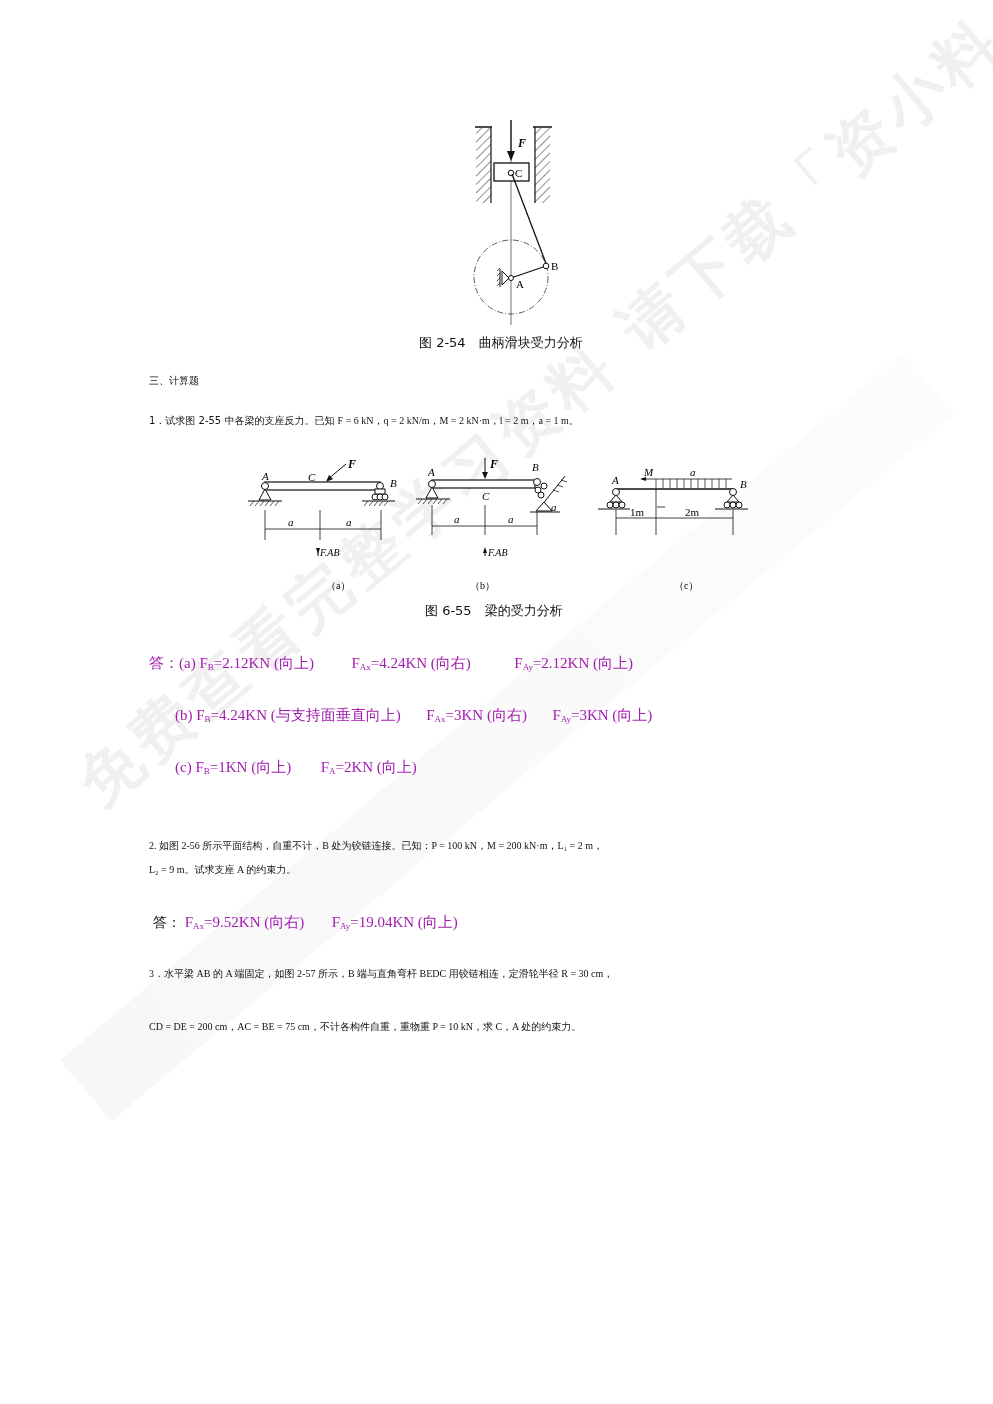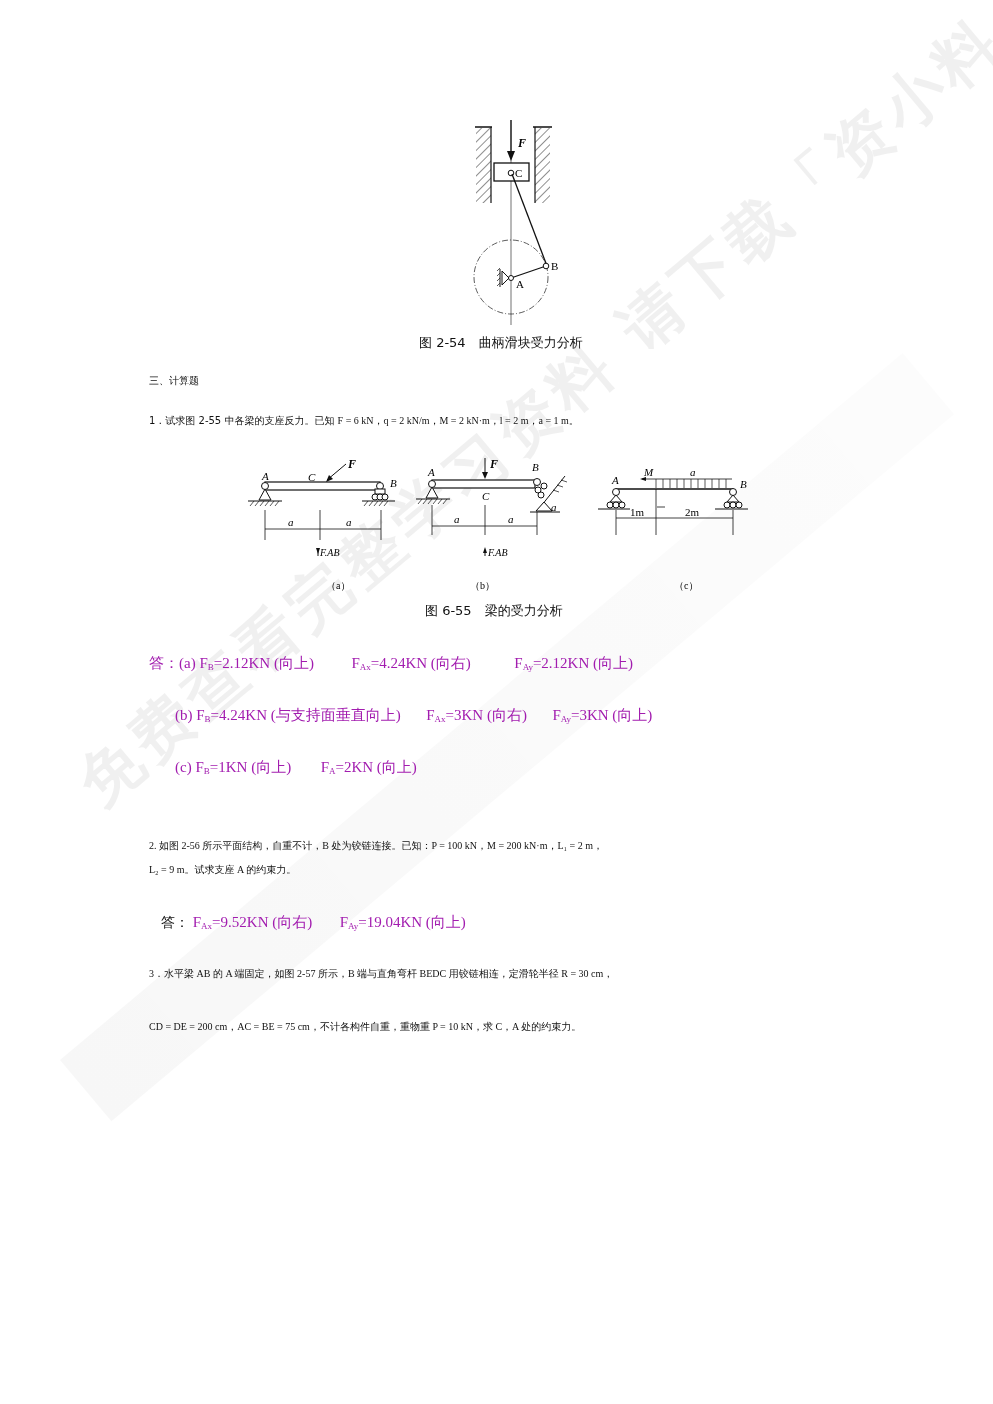--- a/index.html
+++ b/index.html
@@ -240,21 +240,21 @@
 <div class="line red serif" style="top:757px;left:175px;font-size:15px">
   <span>(c)</span>
   <span><span>F</span><sub>B</sub><span>=1KN (向上)</span></span>
   <span style="display:inline-block;width:22px"></span>
   <span><span>F</span><sub>A</sub><span>=2KN (向上)</span></span>
 </div>
 
 <div class="line serif" style="top:836px">2. 如图 2-56 所示平面结构，自重不计，B 处为铰链连接。已知：P = 100 kN，M = 200 kN·m，L₁ = 2 m，</div>
 <div class="line serif" style="top:860px">L₂ = 9 m。试求支座 A 的约束力。</div>
 
-<div class="line serif" style="top:912px;left:161px;font-size:15px">
+<div class="line serif" style="top:912px;left:153px;font-size:15px">
   <span class="sans" style="font-size:14px;color:#111">答：</span>
   <span class="red"><span>F</span><sub>Ax</sub><span>=9.52KN (向右)</span></span>
   <span style="display:inline-block;width:20px"></span>
   <span class="red"><span>F</span><sub>Ay</sub><span>=19.04KN (向上)</span></span>
 </div>
 
 <div class="line serif" style="top:964px">3．水平梁 AB 的 A 端固定，如图 2-57 所示，B 端与直角弯杆 BEDC 用铰链相连，定滑轮半径 R = 30 cm，</div>
 <div class="line serif" style="top:1017px">CD = DE = 200 cm，AC = BE = 75 cm，不计各构件自重，重物重 P = 10 kN，求 C，A 处的约束力。</div>
 
 </body></html>

